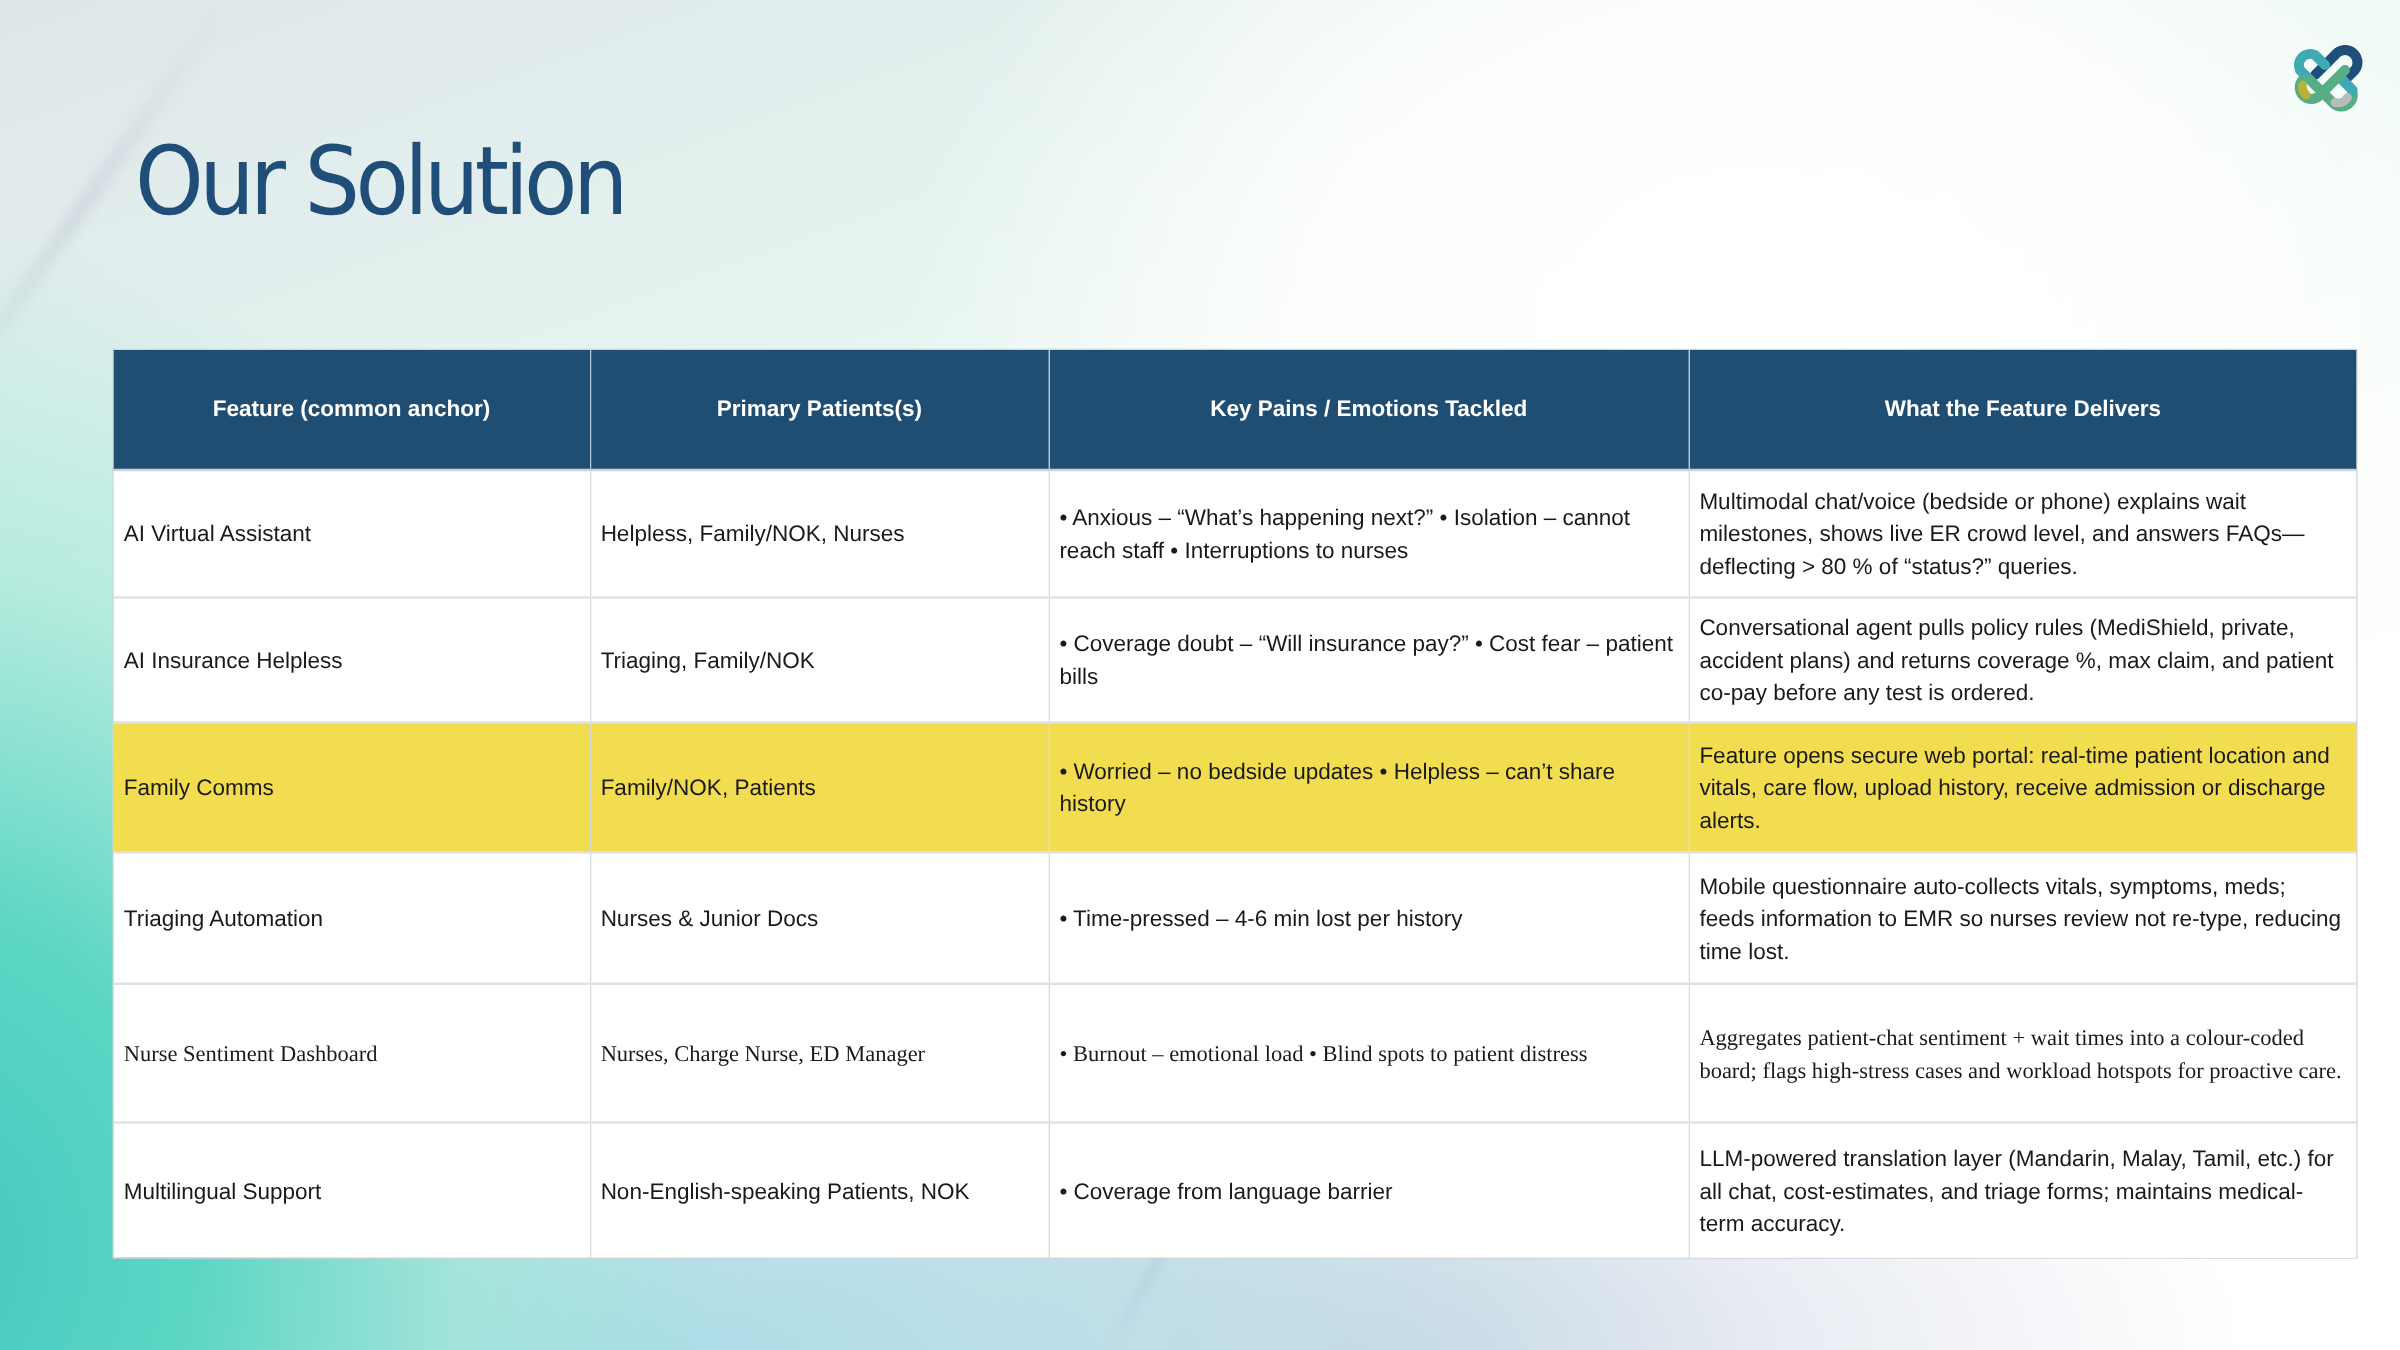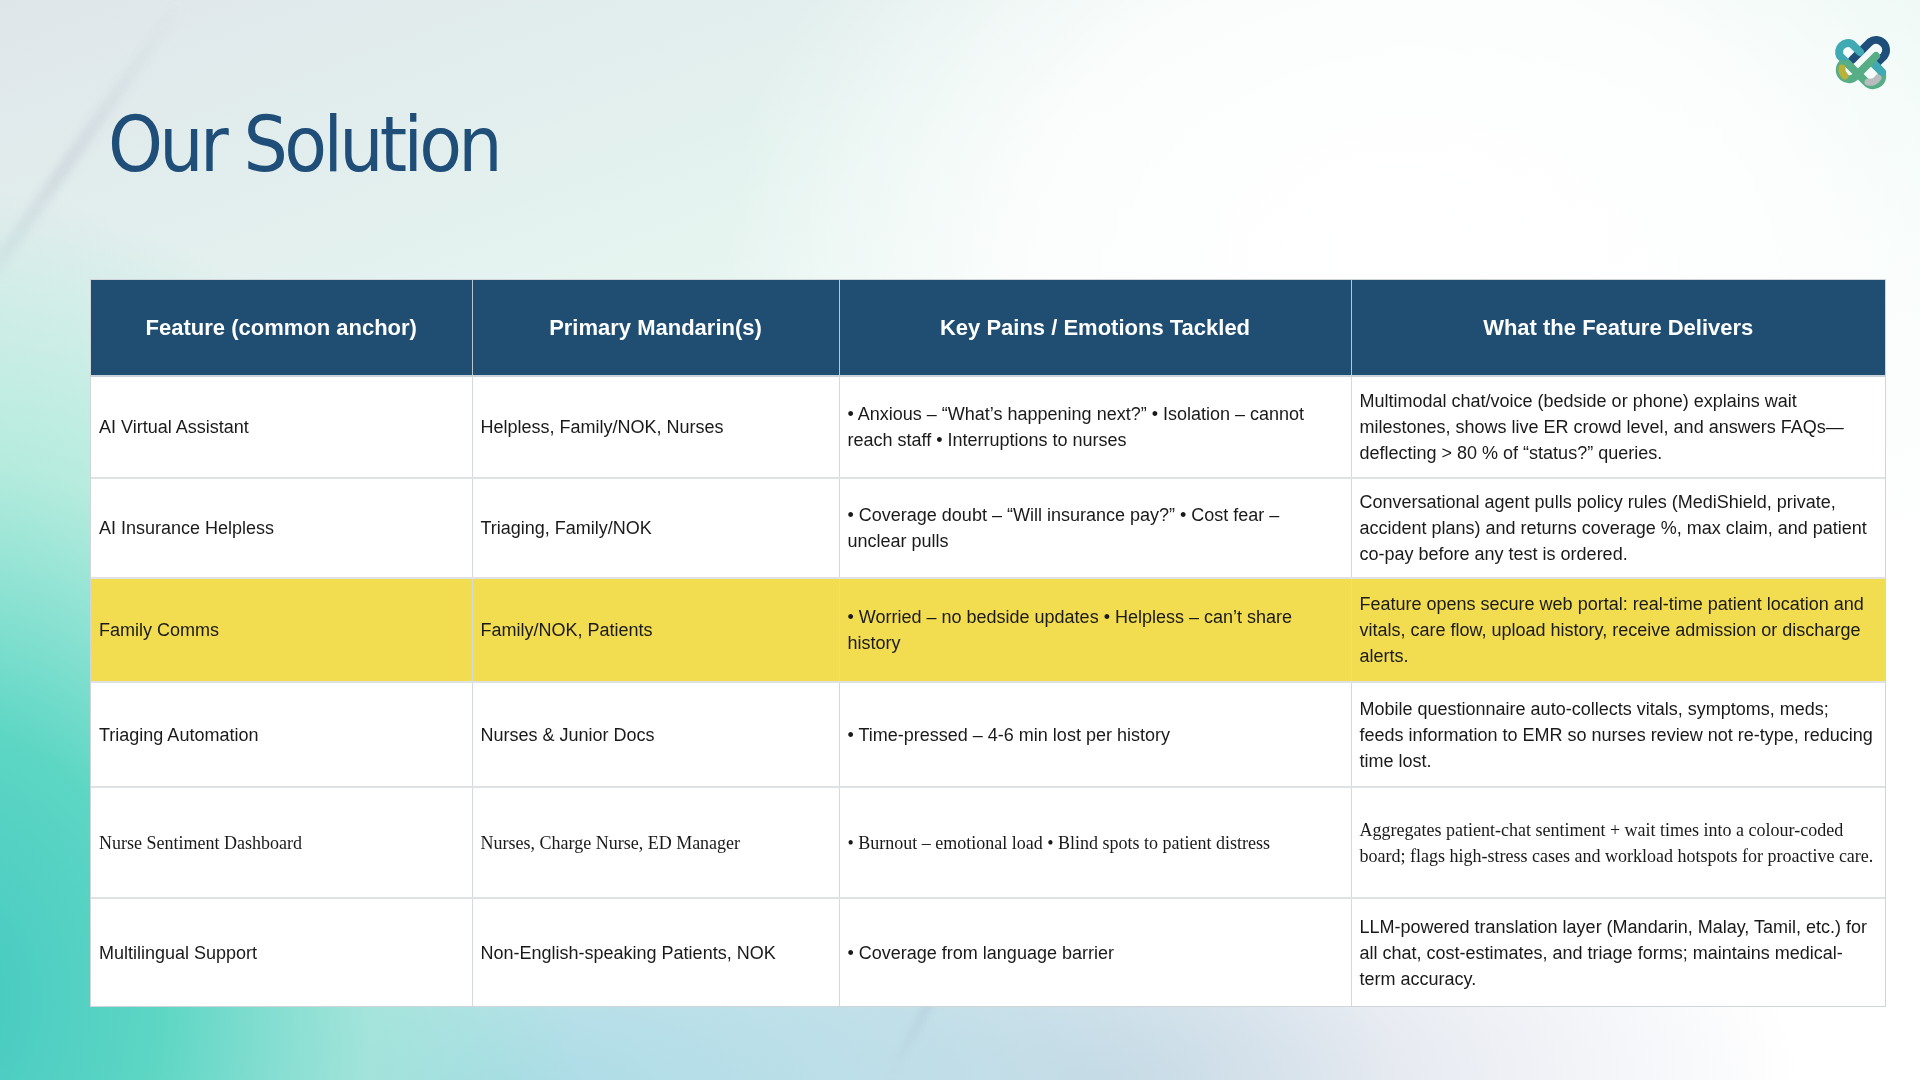--- a/index.html
+++ b/index.html
@@ -84,21 +84,21 @@
       font-family: "Liberation Sans", sans-serif;
     }
     col.c1 { width: 381px; }
     col.c2 { width: 367px; }
     col.c3 { width: 512px; }
     col.c4 { width: 534px; }
     th {
       background: #1f4e72;
       color: #ffffff;
       font-weight: bold;
-      font-size: 22px;
+      font-size: 18px;
       height: 95px;
       text-align: center;
       vertical-align: middle;
       border-right: 1px solid #b8c6d2;
       border-bottom: 2px solid #c9d3da;
       padding: 0 26px;
     }
     th:last-child { border-right: none; }
     td {
       background: #ffffff;
@@ -153,36 +153,36 @@
   <table>
     <colgroup>
       <col class="c1">
         <col class="c2">
         <col class="c3">
         <col class="c4">
     </colgroup>
     <thead>
       <tr>
         <th>Feature (common anchor)</th>
-        <th>Primary Mandarin(s)</th>
+        <th>Primary Patients(s)</th>
         <th>Key Pains / Emotions Tackled</th>
         <th>What the Feature Delivers</th>
       </tr>
     </thead>
     <tbody>
       <tr class="r1">
         <td>AI Virtual Assistant</td>
         <td>Helpless, Family/NOK, Nurses</td>
         <td>• Anxious – “What’s happening next?” • Isolation – cannot reach staff • Interruptions to nurses</td>
         <td>Multimodal chat/voice (bedside or phone) explains wait milestones, shows live ER crowd level, and answers FAQs—deflecting &gt; 80 % of “status?” queries.</td>
       </tr>
       <tr class="r2">
         <td>AI Insurance Helpless</td>
         <td>Triaging, Family/NOK</td>
-        <td>• Coverage doubt – “Will insurance pay?” • Cost fear – unclear pulls</td>
+        <td>• Coverage doubt – “Will insurance pay?” • Cost fear – patient bills</td>
         <td>Conversational agent pulls policy rules (MediShield, private, accident plans) and returns coverage %, max claim, and patient co-pay before any test is ordered.</td>
       </tr>
       <tr class="r3 highlight">
         <td>Family Comms</td>
         <td>Family/NOK, Patients</td>
         <td>• Worried – no bedside updates • Helpless – can’t share history</td>
         <td>Feature opens secure web portal: real-time patient location and vitals, care flow, upload history, receive admission or discharge alerts.</td>
       </tr>
       <tr class="r4">
         <td>Triaging Automation</td>

